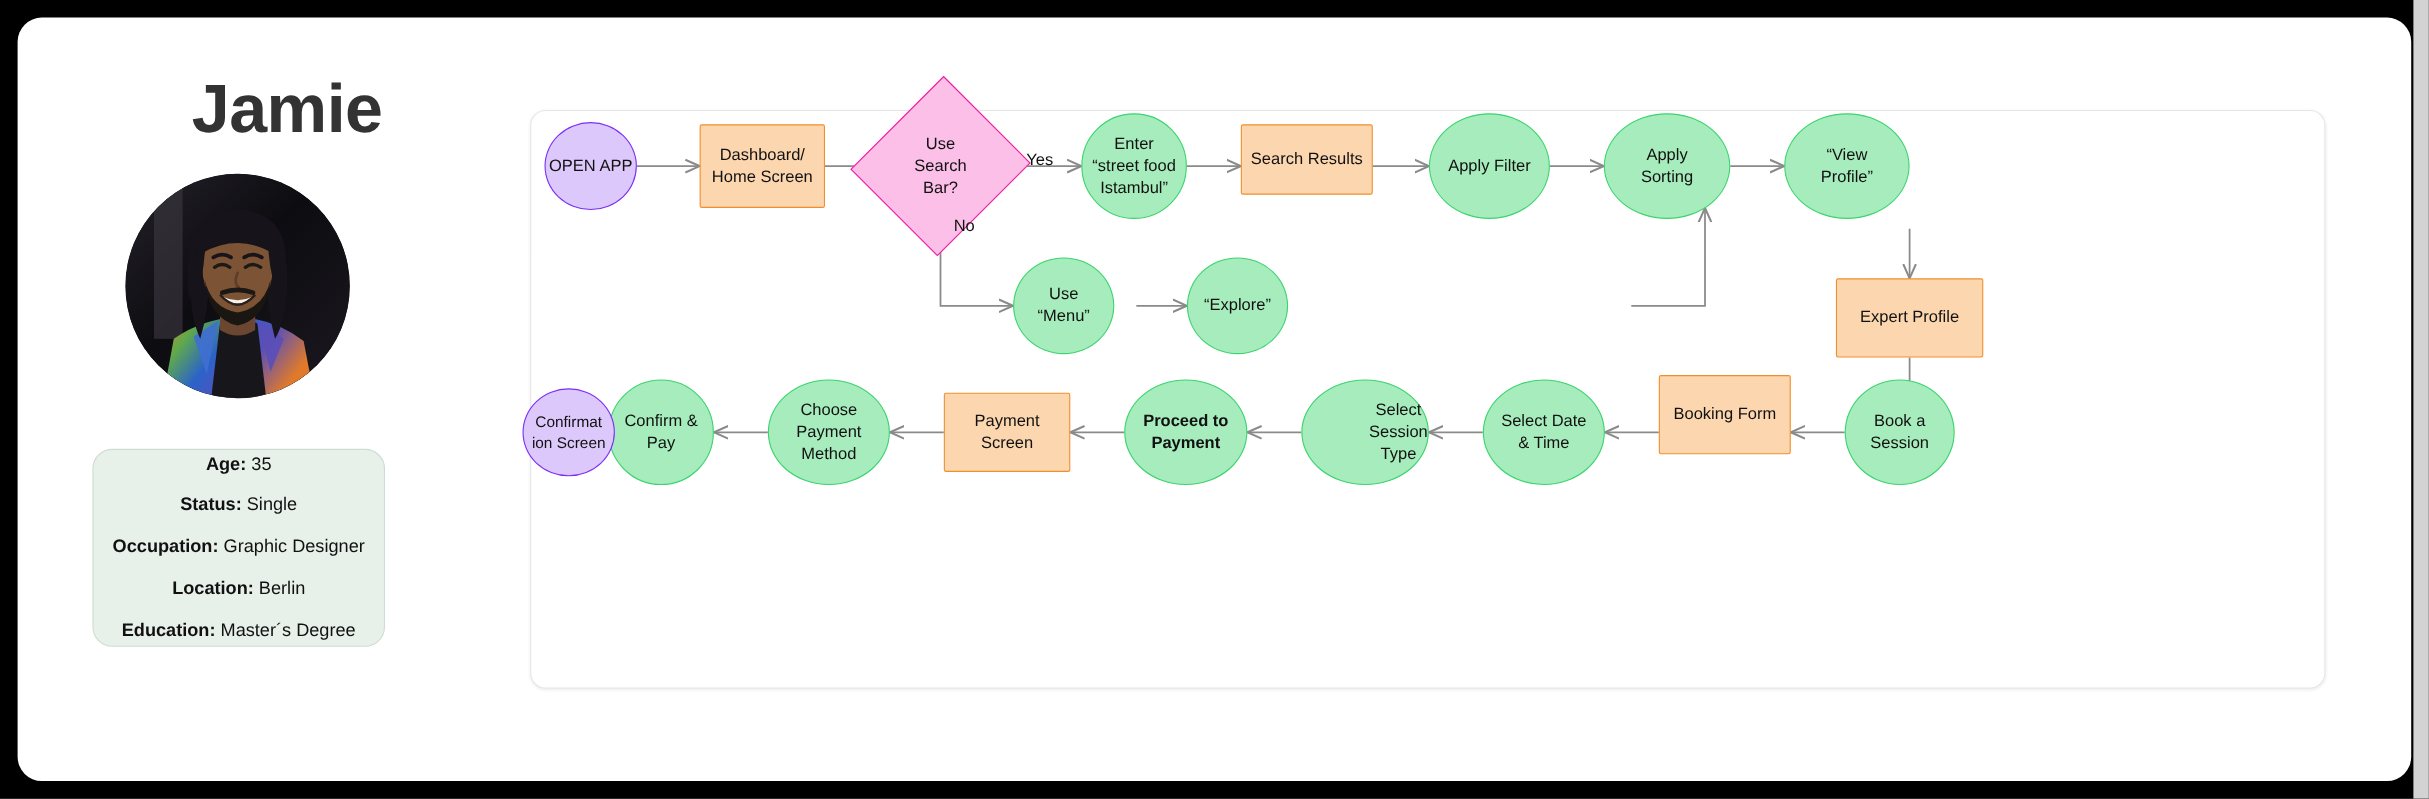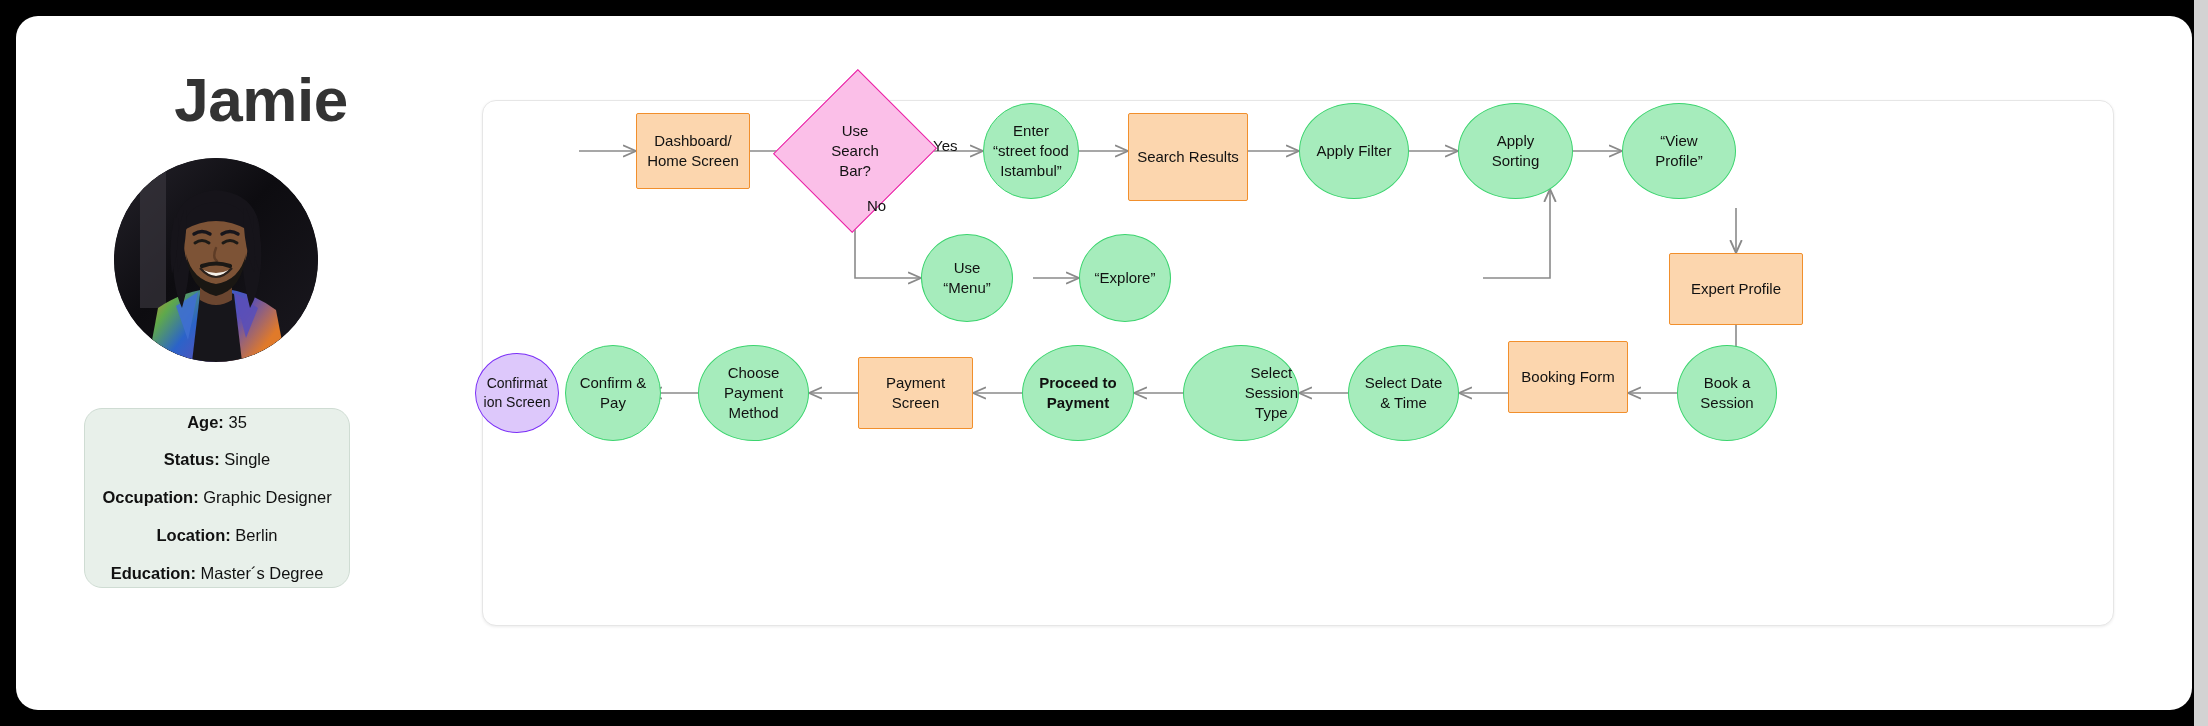--- a/index.html
+++ b/index.html
@@ -234,40 +234,43 @@
         <path d="M1194,292 L1145,292"></path>
         <path d="M1025,292 L976,292"></path>
         <path d="M865,292 L816,292"></path>
         <path d="M700,292 L651,292"></path>
         <path d="M539,292 L490,292"></path>
         <path d="M375,292 L326,292"></path>
         <path d="M215,292 L166,292"></path>
       </g>
     </svg>
 
+    <div class="node circle purple" style="left:12px; top:10px; width:84px; height:80px;">
+      <span>OPEN APP</span>
+    </div>
 
     <div class="node orange" style="left:153px; top:12px; width:114px; height:76px;">
       <span style="white-space:pre-line">Dashboard/
 Home Screen</span>
     </div>
 
     <div class="node diamond-wrap" style="left:316px; top:-10px; width:112px; height:120px;">
       <div class="diamond-shape"></div>
       <span class="diamond-label" style="white-space:pre-line">Use
 Search
 Bar?</span>
     </div>
 
     <div class="node circle green" style="left:500px; top:2px; width:96px; height:96px;">
       <span style="white-space:pre-line">Enter
 “street food
 Istambul”</span>
     </div>
 
-    <div class="node orange" style="left:645px; top:12px; width:120px; height:88px;">
+    <div class="node orange" style="left:645px; top:12px; width:120px; height:64px;">
       <span>Search Results</span>
     </div>
 
     <div class="node circle green" style="left:816px; top:2px; width:110px; height:96px;">
       <span>Apply Filter</span>
     </div>
 
     <div class="node circle green" style="left:975px; top:2px; width:115px; height:96px;">
       <span style="white-space:pre-line">Apply
 Sorting</span>
@@ -320,21 +323,21 @@
       <span style="white-space:pre-line">Payment
 Screen</span>
     </div>
 
     <div class="node circle green" style="left:215px; top:244px; width:111px; height:96px;">
       <span style="white-space:pre-line">Choose
 Payment
 Method</span>
     </div>
 
-    <div class="node circle green" style="left:82px; top:244px; width:96px; height:96px;">
+    <div class="node circle green" style="left:70px; top:244px; width:96px; height:96px;">
       <span style="white-space:pre-line">Confirm &amp;
 Pay</span>
     </div>
 
     <div class="node circle purple" style="left:-8px; top:252px; width:84px; height:80px;">
       <span style="white-space:pre-line; font-size:14px;">Confirmat
 ion Screen</span>
     </div>
 
     <div class="edge-label" style="left:450px; top:36px;">Yes</div>

